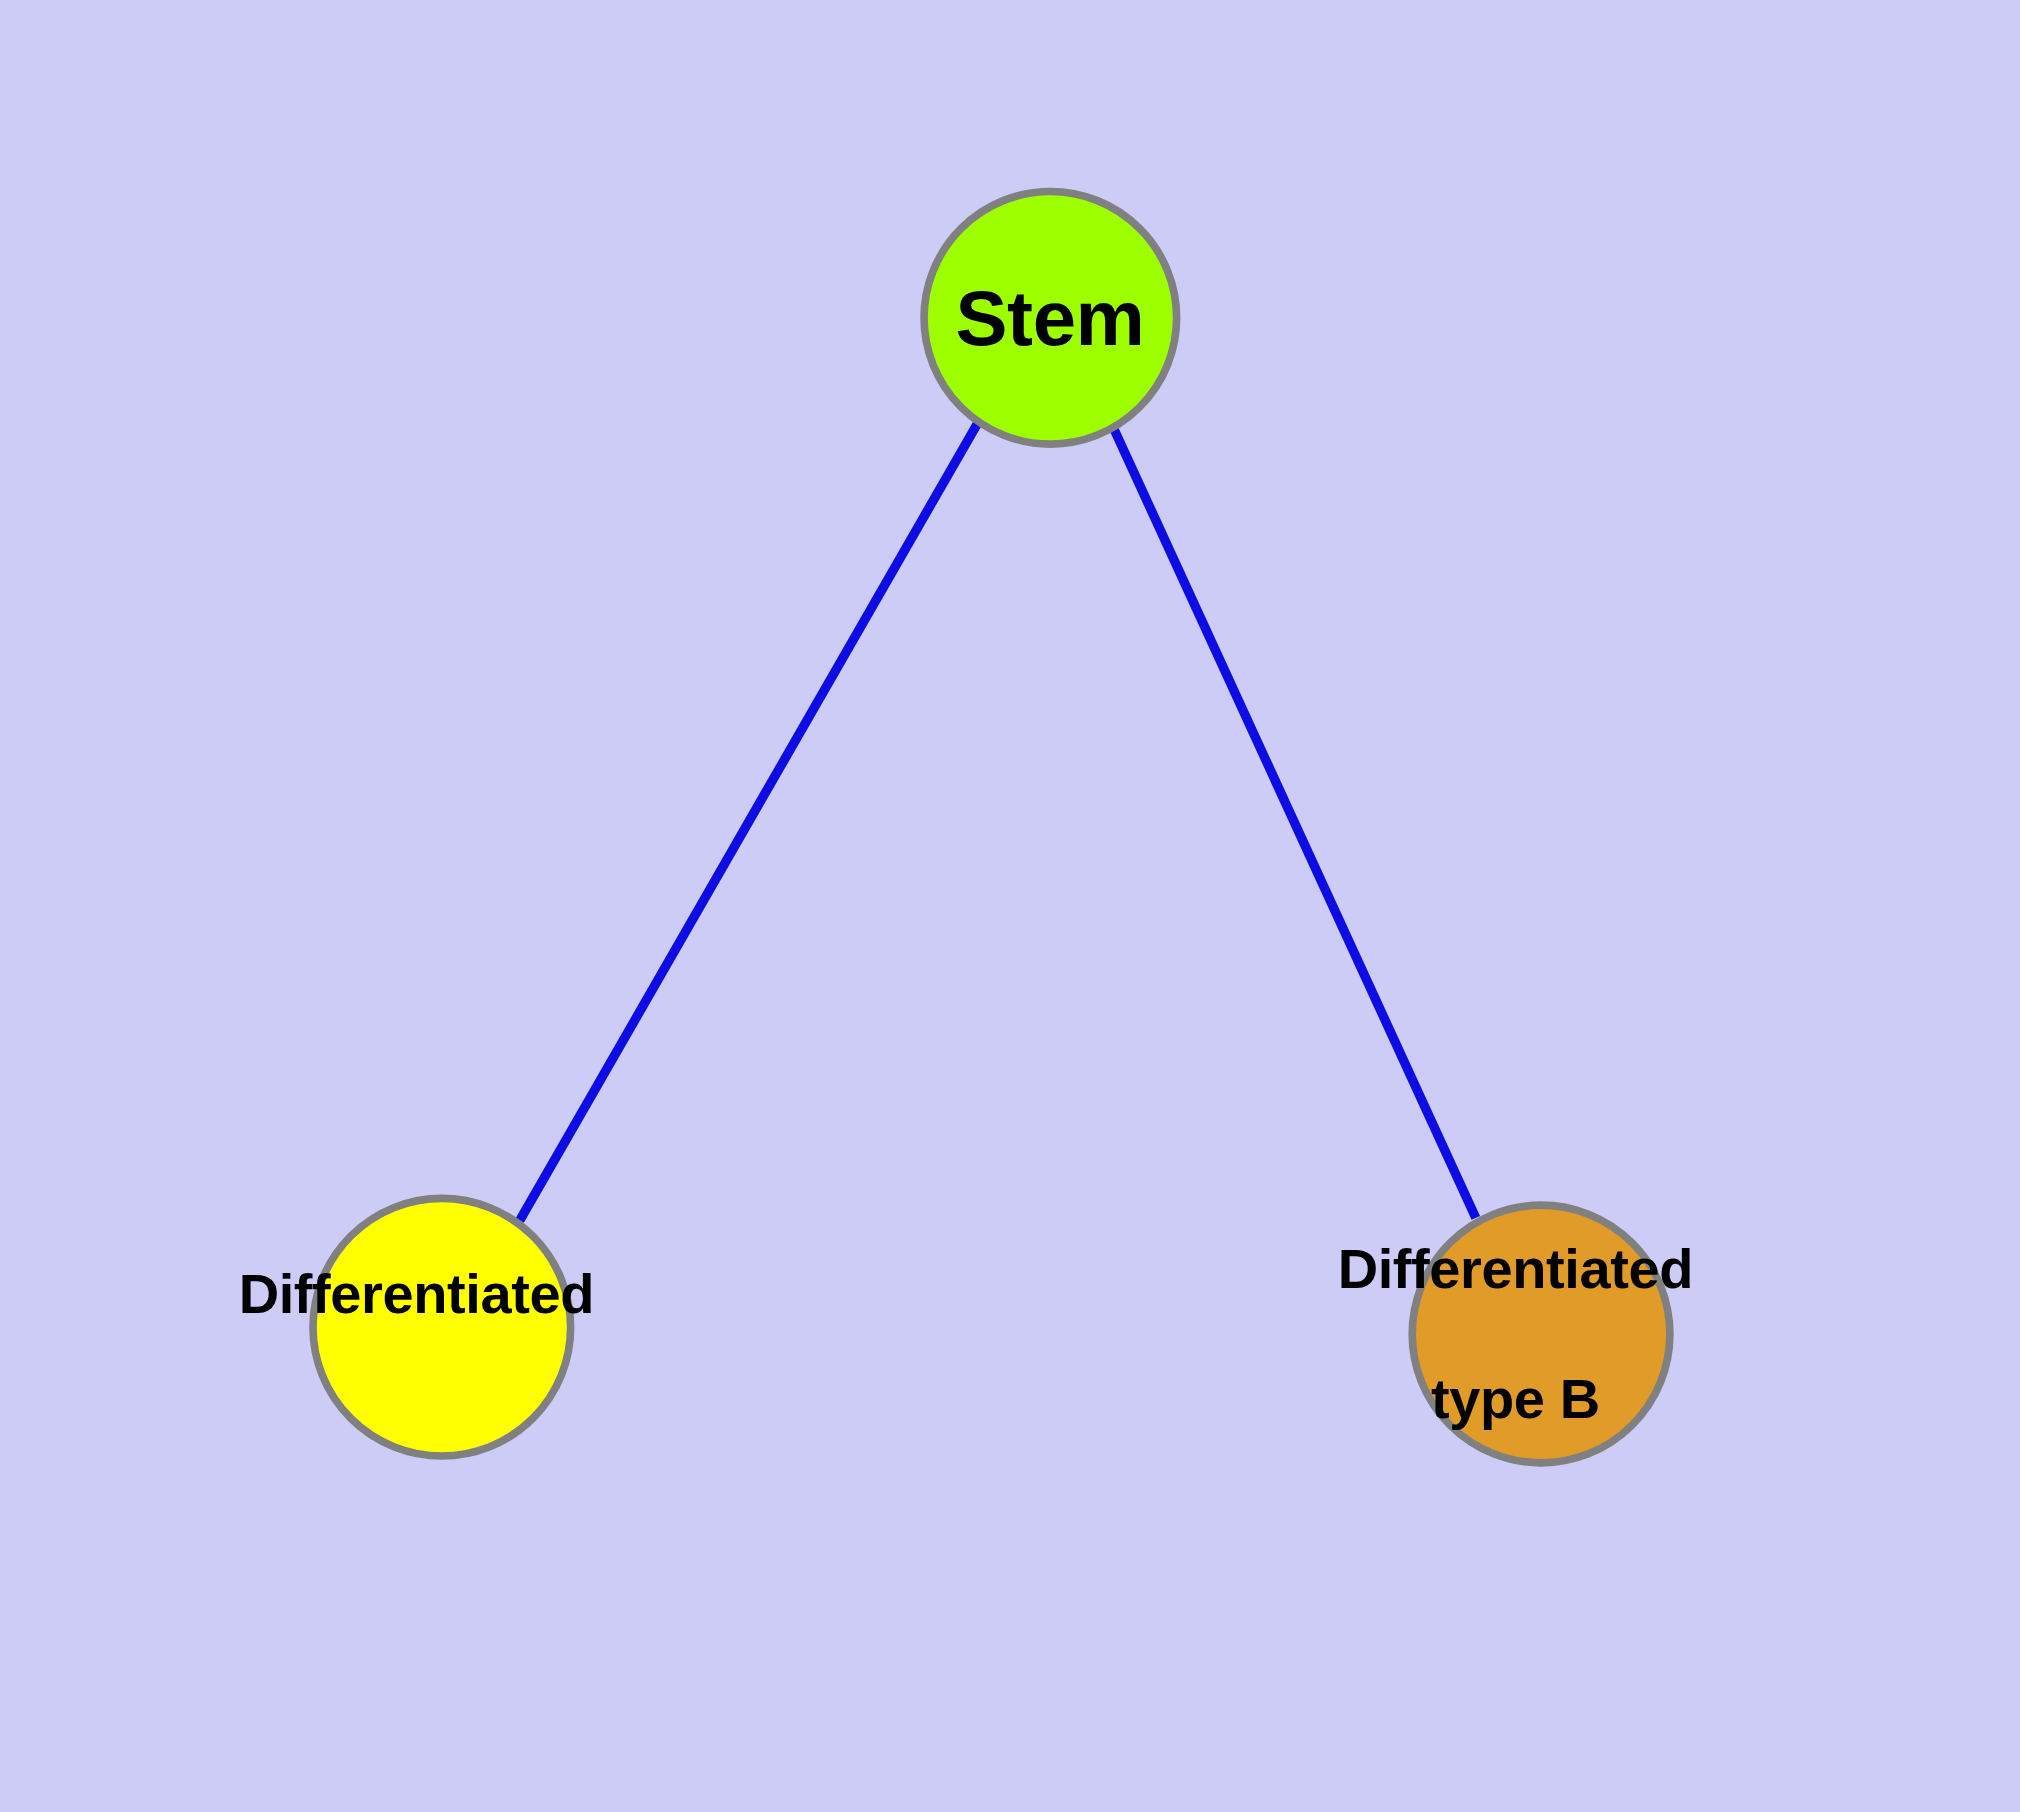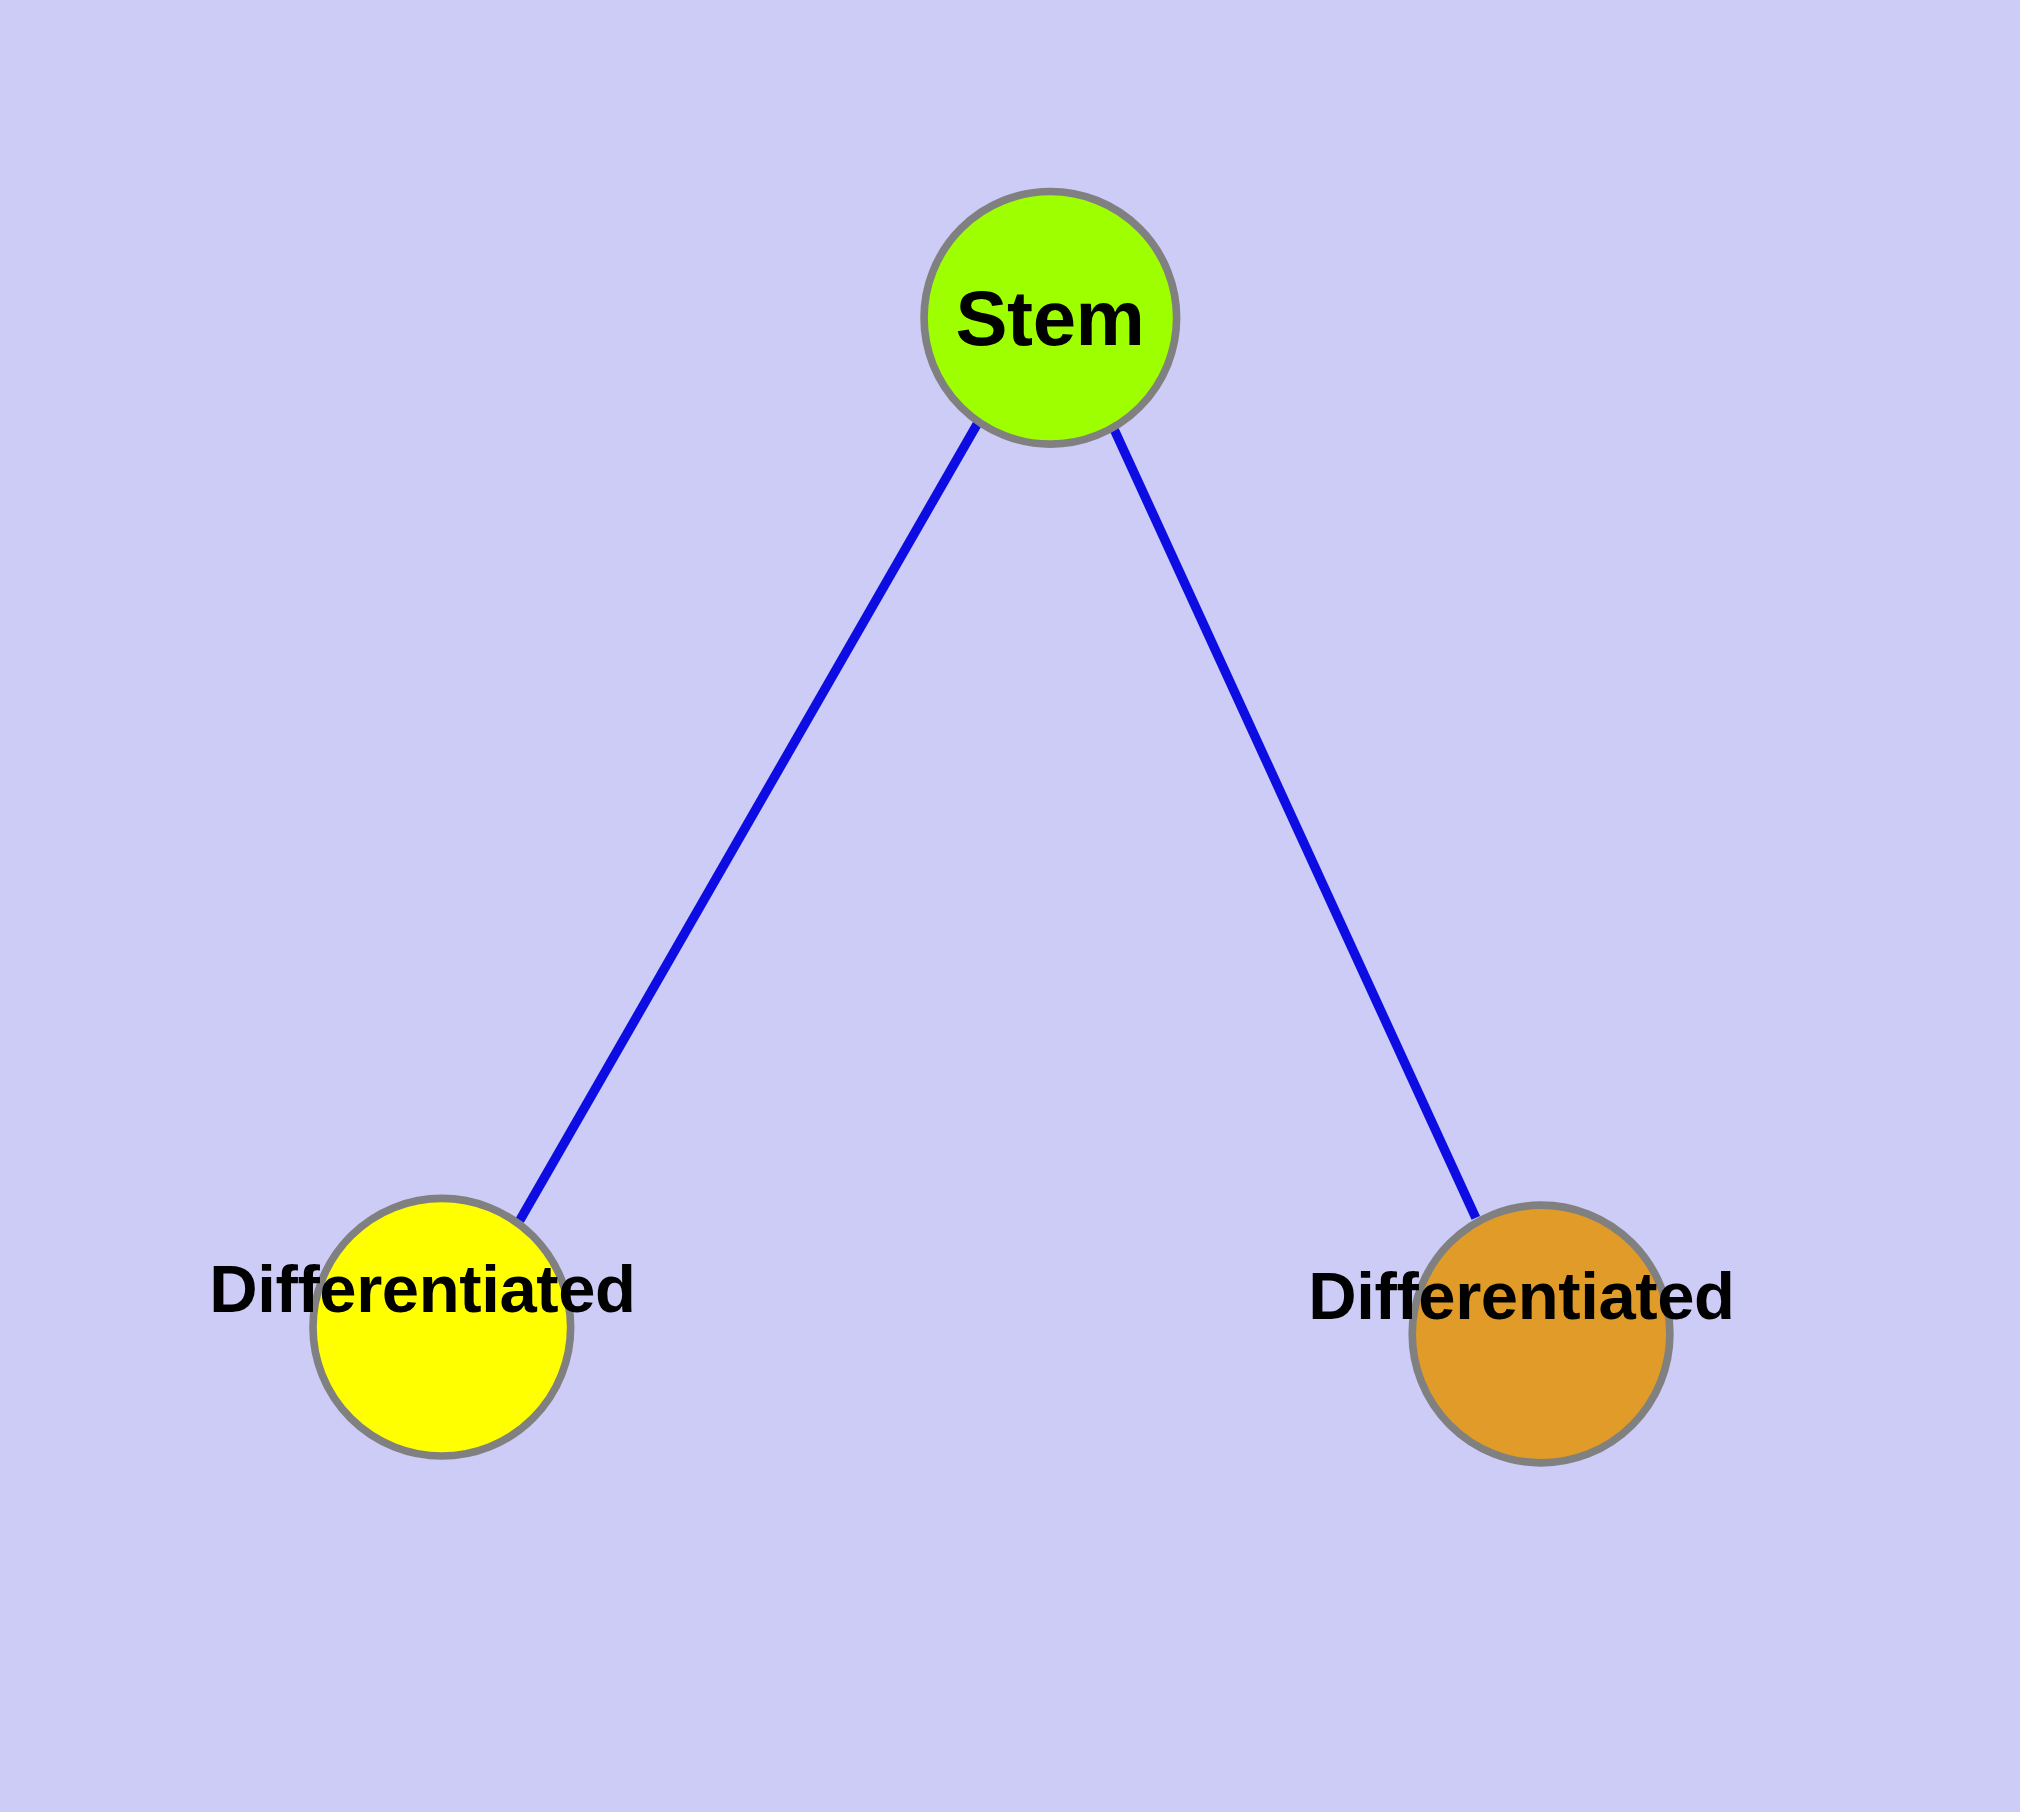--- a/index.html
+++ b/index.html
@@ -42,21 +42,21 @@
   .edge-line {
     stroke: #0d0de3;
     stroke-width: 11;
     stroke-linecap: butt;
   }
   .node-label {
     position: absolute;
     color: #000000;
     font-family: "Liberation Sans", sans-serif;
     font-weight: bold;
-    font-size: 67px;
+    font-size: 56px;
     line-height: 1.16;
     text-align: center;
     white-space: pre;
     letter-spacing: -0.4px;
     pointer-events: none;
     transform: translate(-50%, -50%);
   }
   #label-stem {
     font-size: 78px;
   }
@@ -81,16 +81,17 @@
   </svg>
 
   <div class="node-label" id="label-stem" style="left:1050px; top:318px;">Stem</div>
 
   <div class="node-label" id="label-diff-a" style="left:386px; top:1327px;">
     <span>Differentiated</span><br>
   </div>
 
   <div class="node-label" id="label-diff-b" style="left:1485px; top:1334px;">
     <span>Differentiated</span><br>
+    <span>type B</span>
   </div>
 
 </div>
 
 
 </body></html>

